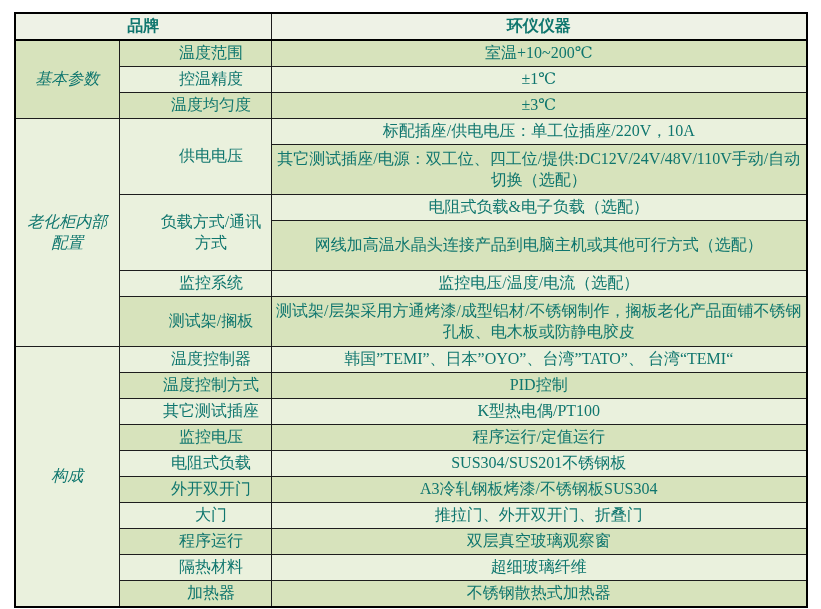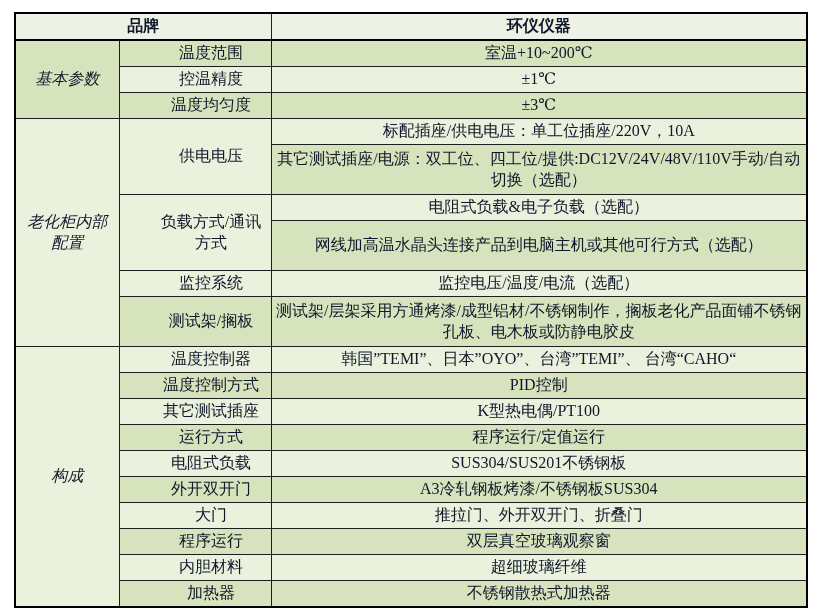--- a/index.html
+++ b/index.html
@@ -3,21 +3,21 @@
 <meta charset="utf-8">
 <style>
   html,body{margin:0;padding:0;background:#ffffff;width:821px;height:609px;overflow:hidden;}
   .spec-table{
     border-collapse:collapse;
     table-layout:fixed;
     width:792px;
     margin:12px 0 0 14px;
     font-family:"Liberation Serif","DejaVu Serif",serif;
     font-size:16px;
-    color:#0f172a;
+    color:#0f766e;
     border:2px solid #000000;
   }
   .spec-table td{
     border:1px solid #1d1d1d;
     text-align:center;
     vertical-align:middle;
     padding:0 4px;
     height:25px;
     line-height:1.3;
   }
@@ -83,52 +83,52 @@
     <td class="light value-cell">监控电压/温度/电流（选配）</td>
   </tr>
   <tr class="h2">
     <td class="green param-cell">测试架/搁板</td>
     <td class="green value-cell">测试架/层架采用方通烤漆/成型铝材/不锈钢制作，搁板老化产品面铺不锈钢孔板、电木板或防静电胶皮</td>
   </tr>
 
   <tr>
     <td rowspan="10" class="light group-cell">构成</td>
     <td class="light param-cell">温度控制器</td>
-    <td class="light value-cell">韩国”TEMI”、日本”OYO”、台湾”TEMI”、 台湾“CAHO“</td>
+    <td class="light value-cell">韩国”TEMI”、日本”OYO”、台湾”TATO”、 台湾“TEMI“</td>
   </tr>
   <tr>
     <td class="green param-cell">温度控制方式</td>
     <td class="green value-cell">PID控制</td>
   </tr>
   <tr>
     <td class="light param-cell">其它测试插座</td>
     <td class="light value-cell">K型热电偶/PT100</td>
   </tr>
   <tr>
-    <td class="green param-cell">运行方式</td>
+    <td class="green param-cell">监控电压</td>
     <td class="green value-cell">程序运行/定值运行</td>
   </tr>
   <tr>
     <td class="light param-cell">电阻式负载</td>
     <td class="light value-cell">SUS304/SUS201不锈钢板</td>
   </tr>
   <tr>
     <td class="green param-cell">外开双开门</td>
     <td class="green value-cell">A3冷轧钢板烤漆/不锈钢板SUS304</td>
   </tr>
   <tr>
     <td class="light param-cell">大门</td>
     <td class="light value-cell">推拉门、外开双开门、折叠门</td>
   </tr>
   <tr>
     <td class="green param-cell">程序运行</td>
     <td class="green value-cell">双层真空玻璃观察窗</td>
   </tr>
   <tr>
-    <td class="light param-cell">内胆材料</td>
+    <td class="light param-cell">隔热材料</td>
     <td class="light value-cell">超细玻璃纤维</td>
   </tr>
   <tr>
     <td class="green param-cell">加热器</td>
     <td class="green value-cell">不锈钢散热式加热器</td>
   </tr>
 </tbody>
   </table>
 
 </body></html>

